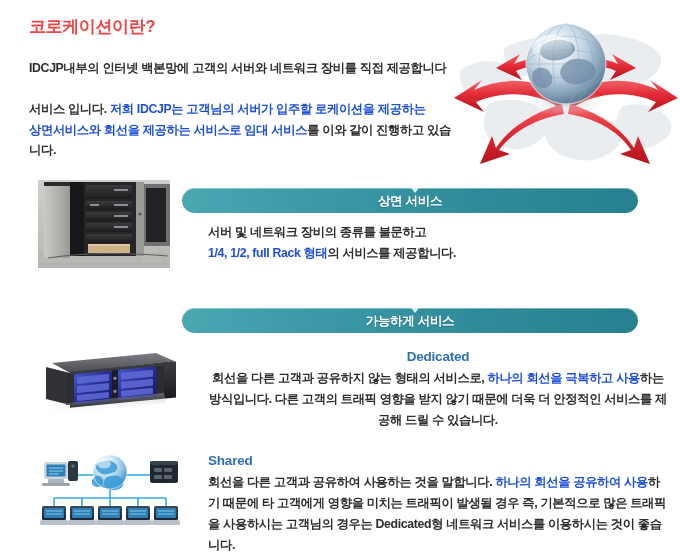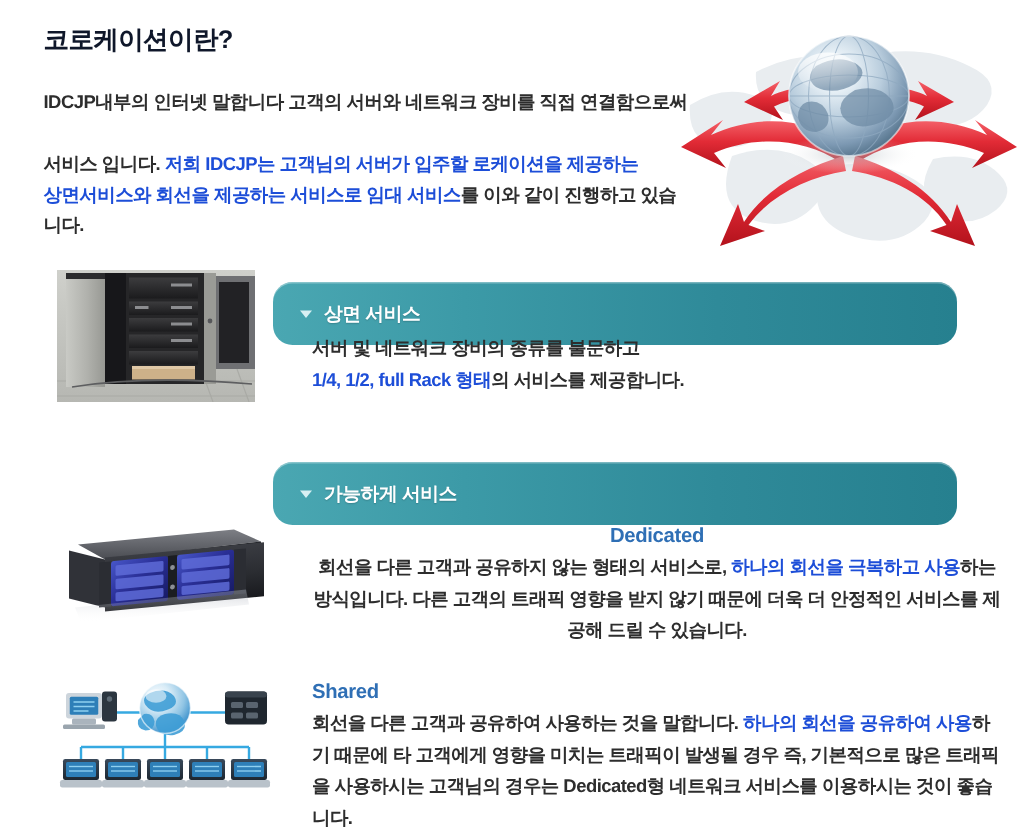--- a/index.html
+++ b/index.html
@@ -23,21 +23,21 @@
     width: 680px;
     height: 175px;
   }
 
   #page-title {
     position: absolute;
     left: 29px;
     top: 15px;
     font-size: 17px;
     font-weight: bold;
-    color: #0f172a;
+    color: #ef4444;
     letter-spacing: -0.4px;
     white-space: nowrap;
   }
 
   #intro-paragraph {
     position: absolute;
     left: 29px;
     top: 58px;
     width: 430px;
     font-size: 12.3px;
@@ -55,26 +55,27 @@
     top: 8px;
     width: 228px;
     height: 162px;
   }
 
   
   .section-pill {
     position: absolute;
     left: 182px;
     width: 456px;
-    height: 42px;
+    height: 25px;
     border-radius: 13px;
     background: linear-gradient(to right, #4aa7b2 0%, #3c9aa7 28%, #2f8a99 65%, #26808f 100%);
     box-shadow: inset 0 1px 0 rgba(255,255,255,0.35);
     display: flex;
     align-items: center;
+    flex-direction: column;
   }
   .pill-caret {
     display: inline-block;
     margin-left: 18px;
     margin-right: 8px;
     width: 0; height: 0;
     border-left: 4.5px solid transparent;
     border-right: 4.5px solid transparent;
     border-top: 5.5px solid #d8f0f3;
   }
@@ -122,21 +123,21 @@
   svg { display: block; }
 </style>
 </head>
 <body>
 
 <div id="intro-section">
 
   <div id="page-title">코로케이션이란?</div>
 
   <div id="intro-paragraph">
-    <span>IDCJP내부의 인터넷 말합니다 고객의 서버와 네트워크 장비를 직접 연결함으로써</span><br>
+    <span>IDCJP내부의 인터넷 백본망에 고객의 서버와 네트워크 장비를 직접 제공합니다</span><br>
     <br>
     <span>서비스 입니다. </span><span class="hl-orange">저희 IDCJP는 고객님의 서버가 입주할 로케이션을 제공하는</span><br>
     <span class="hl-orange">상면서비스와 회선을 제공하는 서비스로 임대 서비스</span><span>를 이와 같이 진행하고 있습니다.</span>
   </div>
 
   <div id="globe-graphic">
     <svg width="228" height="162" viewBox="0 0 228 162">
       <defs>
         <radialGradient id="gGlobe" cx="38%" cy="30%" r="72%">
           <stop offset="0%" stop-color="#ffffff"></stop>

